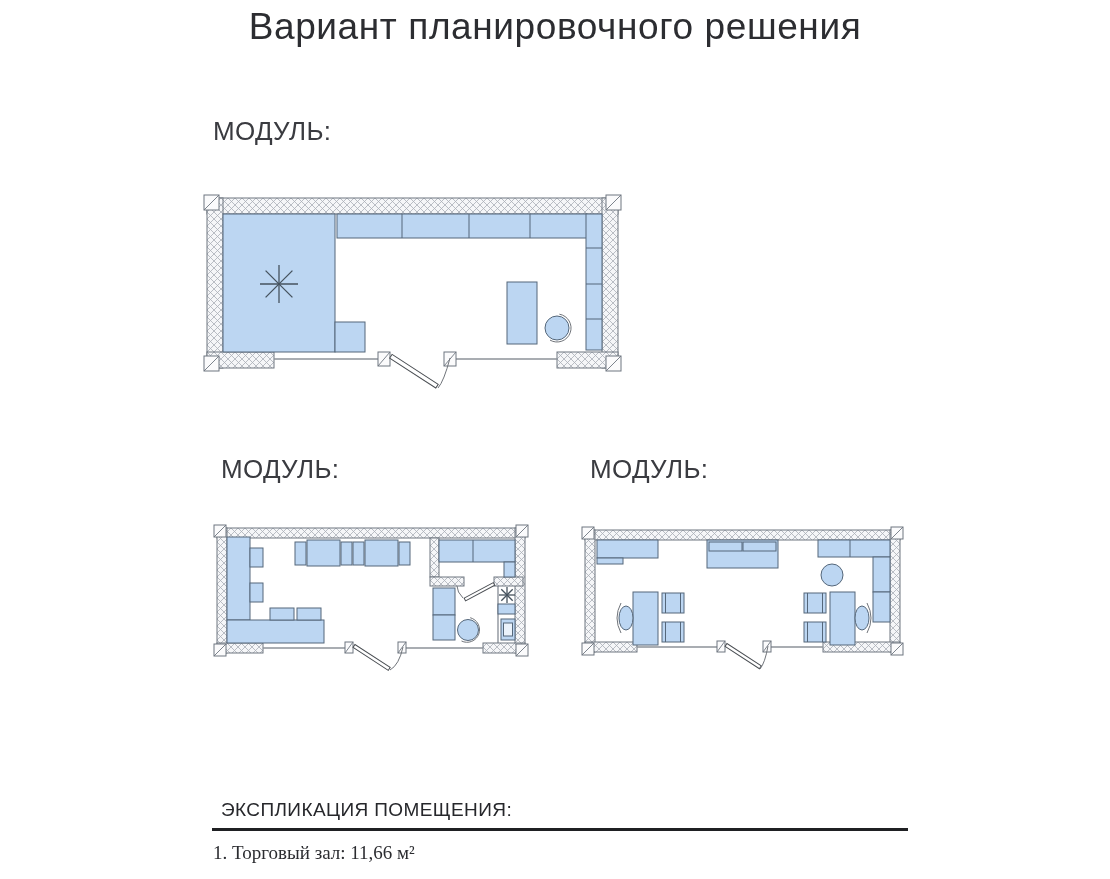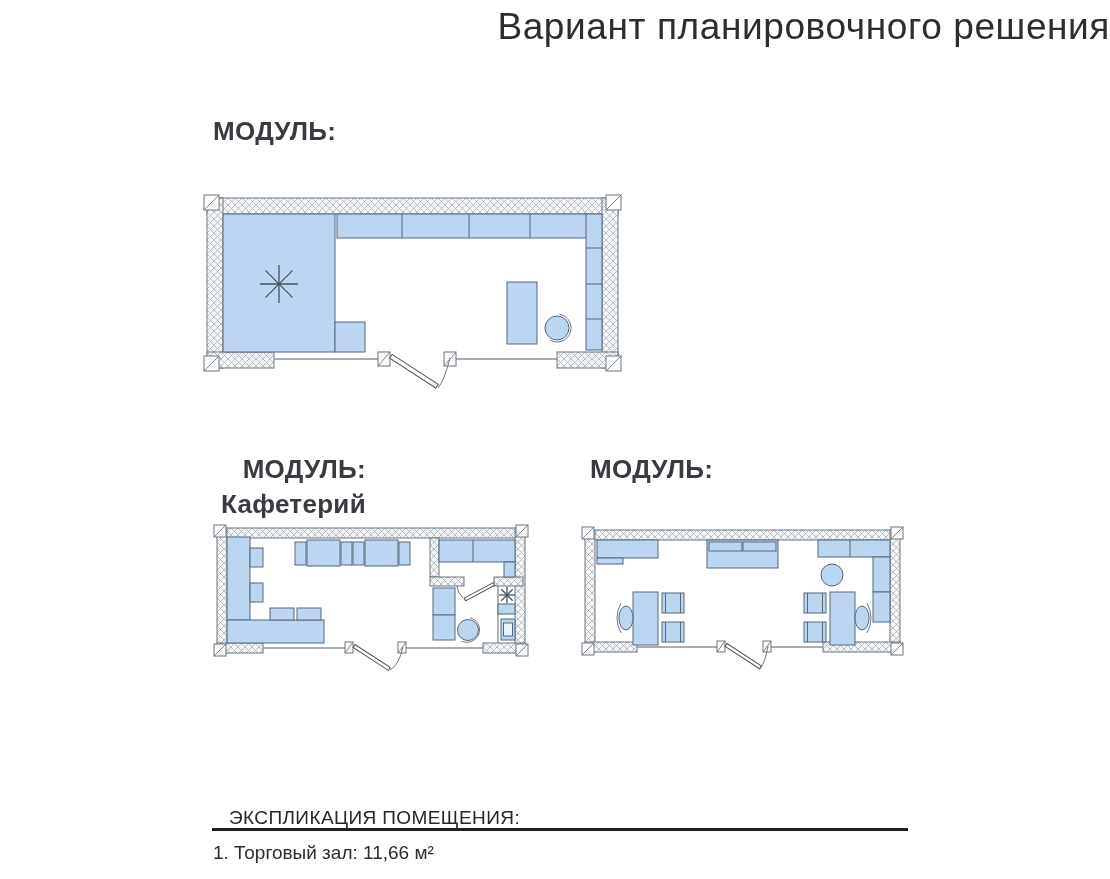--- a/index.html
+++ b/index.html
@@ -28,55 +28,54 @@
     height:879px;
     background:var(--page_bg);
     overflow:hidden;
   }
   .title{
     position:absolute;
     top:6px;
     left:0;
     width:100%;
     margin:0;
-    text-align:right;
+    text-align:center;
     font-size:37px;
     font-weight:500;
     letter-spacing:0.6px;
     color:var(--text_dark);
   }
   .module-label{
     position:absolute;
     font-size:26px;
     line-height:35px;
-    font-weight:700;
+    font-weight:400;
     color:var(--text_medium);
     letter-spacing:0.3px;
-    text-align:right;
   }
   .plan{
     position:absolute;
   }
   
   .wall{fill:url(#hatch);stroke:var(--wall_line);stroke-width:1;}
   .post{fill:#FBFBFC;stroke:var(--wall_line);stroke-width:1;}
   .postline{stroke:var(--wall_line);stroke-width:0.9;}
   .furn{fill:var(--furniture_fill);stroke:var(--furniture_stroke);stroke-width:1;}
   .furn-inner{fill:#EAF2FB;stroke:var(--furniture_stroke);stroke-width:1;}
   .fline{stroke:var(--furniture_stroke);stroke-width:1;}
   .thin{stroke:var(--thin_line);stroke-width:1.6;}
   .wline{stroke:var(--wall_line);stroke-width:1.1;}
   .leaf{fill:#FFFFFF;stroke:var(--door_line);stroke-width:1;}
   .arc{fill:none;stroke:#70747A;stroke-width:1;}
   .sym{stroke:var(--symbol_line);stroke-width:1.3;}
   .explication-heading{
     position:absolute;
     left:213px;
     top:791px;
-    margin:16px;
+    margin:8px;
     font-size:19px;
     font-weight:500;
     letter-spacing:0.4px;
     color:#26272B;
   }
   .explication-rule{
     position:absolute;
     left:212px;
     top:828px;
     width:696px;
@@ -84,20 +83,21 @@
     background:var(--rule_color);
   }
   .explication-item{
     position:absolute;
     left:213px;
     top:842px;
     margin:0;
     font-size:19px;
     font-weight:400;
     color:#2B2C30;
+    font-family:Liberation Serif, serif;
   }
 </style>
 </head>
 <body>
 
 <svg width="0" height="0" style="position:absolute" aria-hidden="true">
   <defs>
     <pattern id="hatch" width="7" height="7" patternUnits="userSpaceOnUse">
       <rect width="7" height="7" fill="var(--hatch_fill)"></rect>
       <path d="M0 0 L7 7 M7 0 L0 7" stroke="var(--hatch_line)" stroke-width="0.8" fill="none"></path>
@@ -169,21 +169,20 @@
         <line class="postline" x1="237" y1="168" x2="249" y2="154"></line>
       <g transform="translate(184,158) rotate(33)">
           <rect class="leaf" x="0" y="-2" width="55" height="4.5"></rect>
         </g>
       <path class="arc" d="M243,160 Q237,183 231,190"></path>
     </g>
   </svg>
 
   <div class="module-label" style="left:221px;top:452px">
     <div>МОДУЛЬ:</div>
-    <div>Кафетерий</div>
   </div>
 
   <svg class="plan" style="left:213px;top:524px" width="316" height="156" viewBox="-4 -4 316 156">
     <g>
       <rect class="wall" x="0" y="0" width="308" height="10"></rect>
       <rect class="wall" x="0" y="0" width="10" height="125"></rect>
       <rect class="wall" x="298" y="0" width="10" height="125"></rect>
       <rect class="wall" x="0" y="115" width="46" height="10"></rect>
       <rect class="wall" x="266" y="115" width="42" height="10"></rect>
       <rect class="wall" x="213" y="10" width="9" height="39"></rect>

